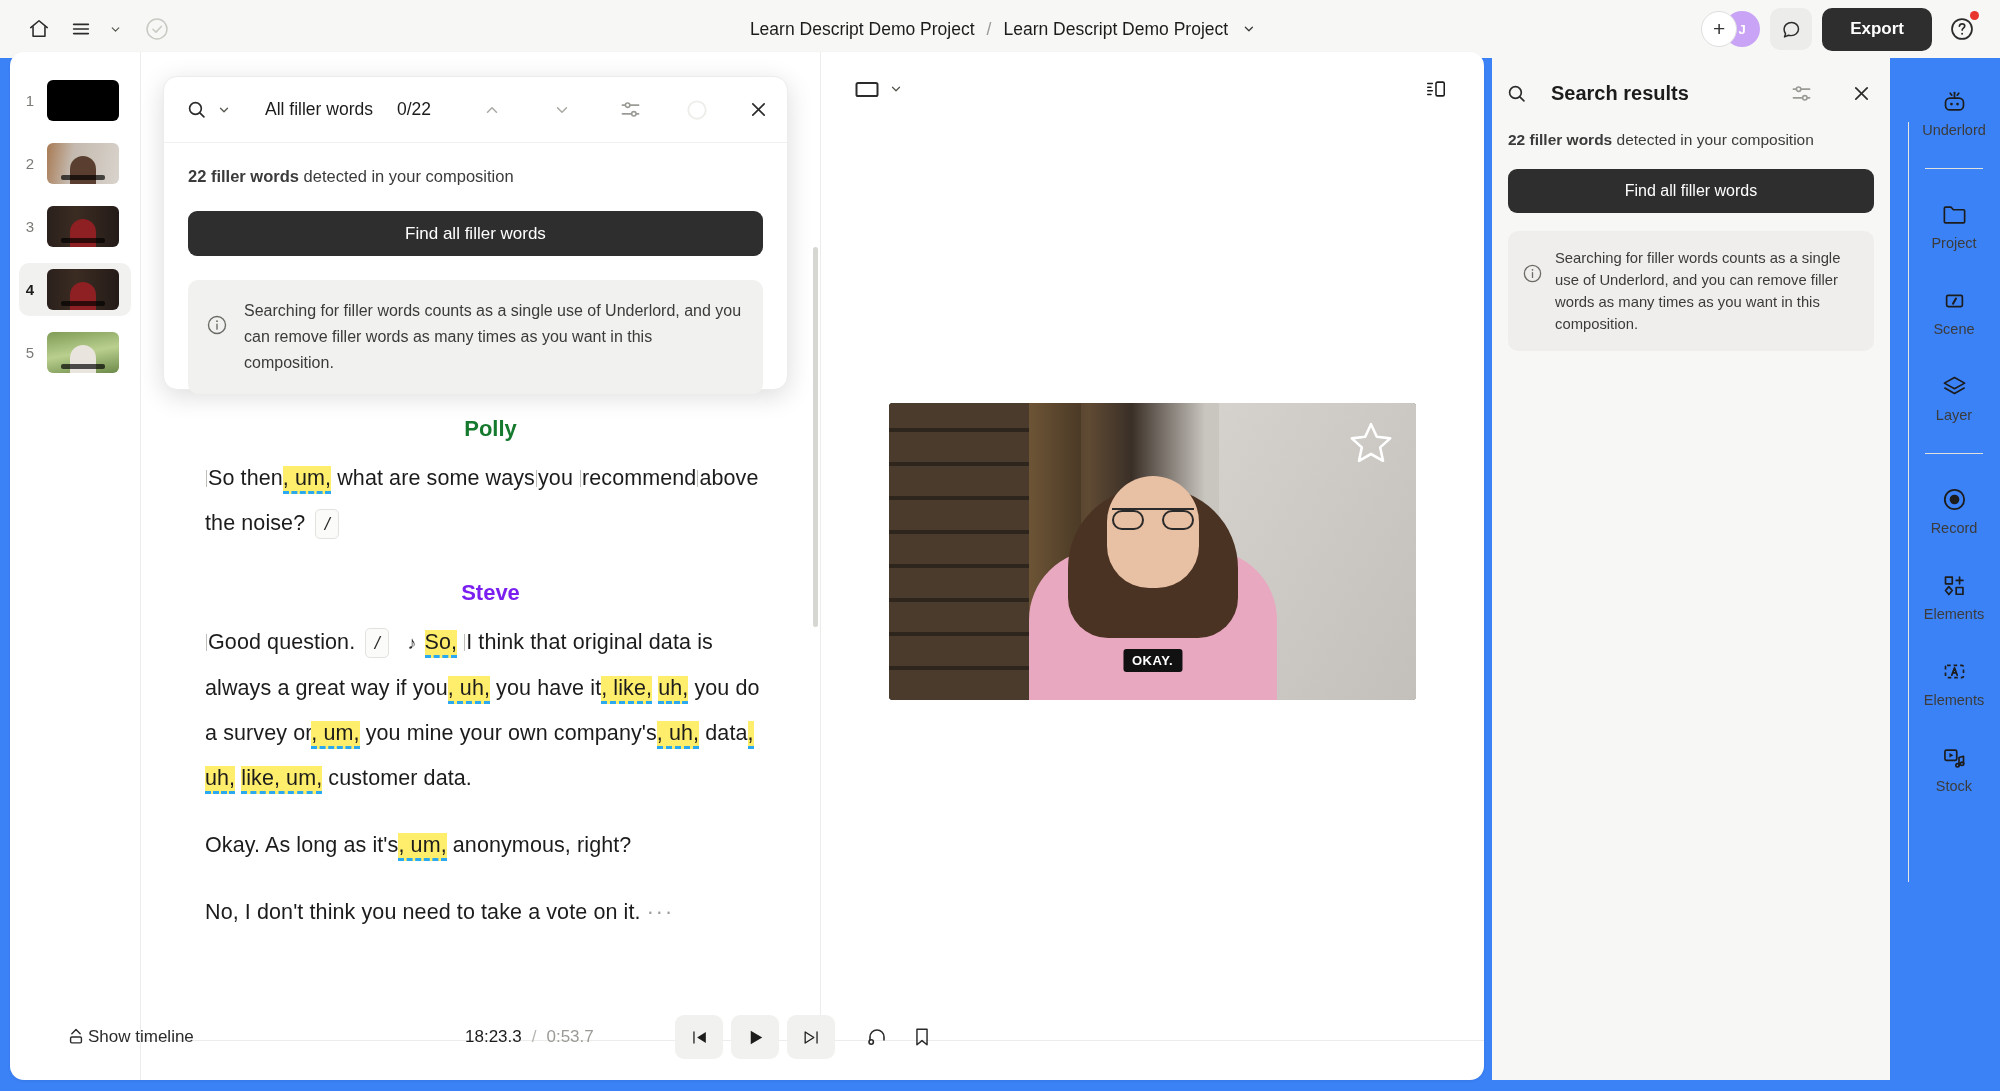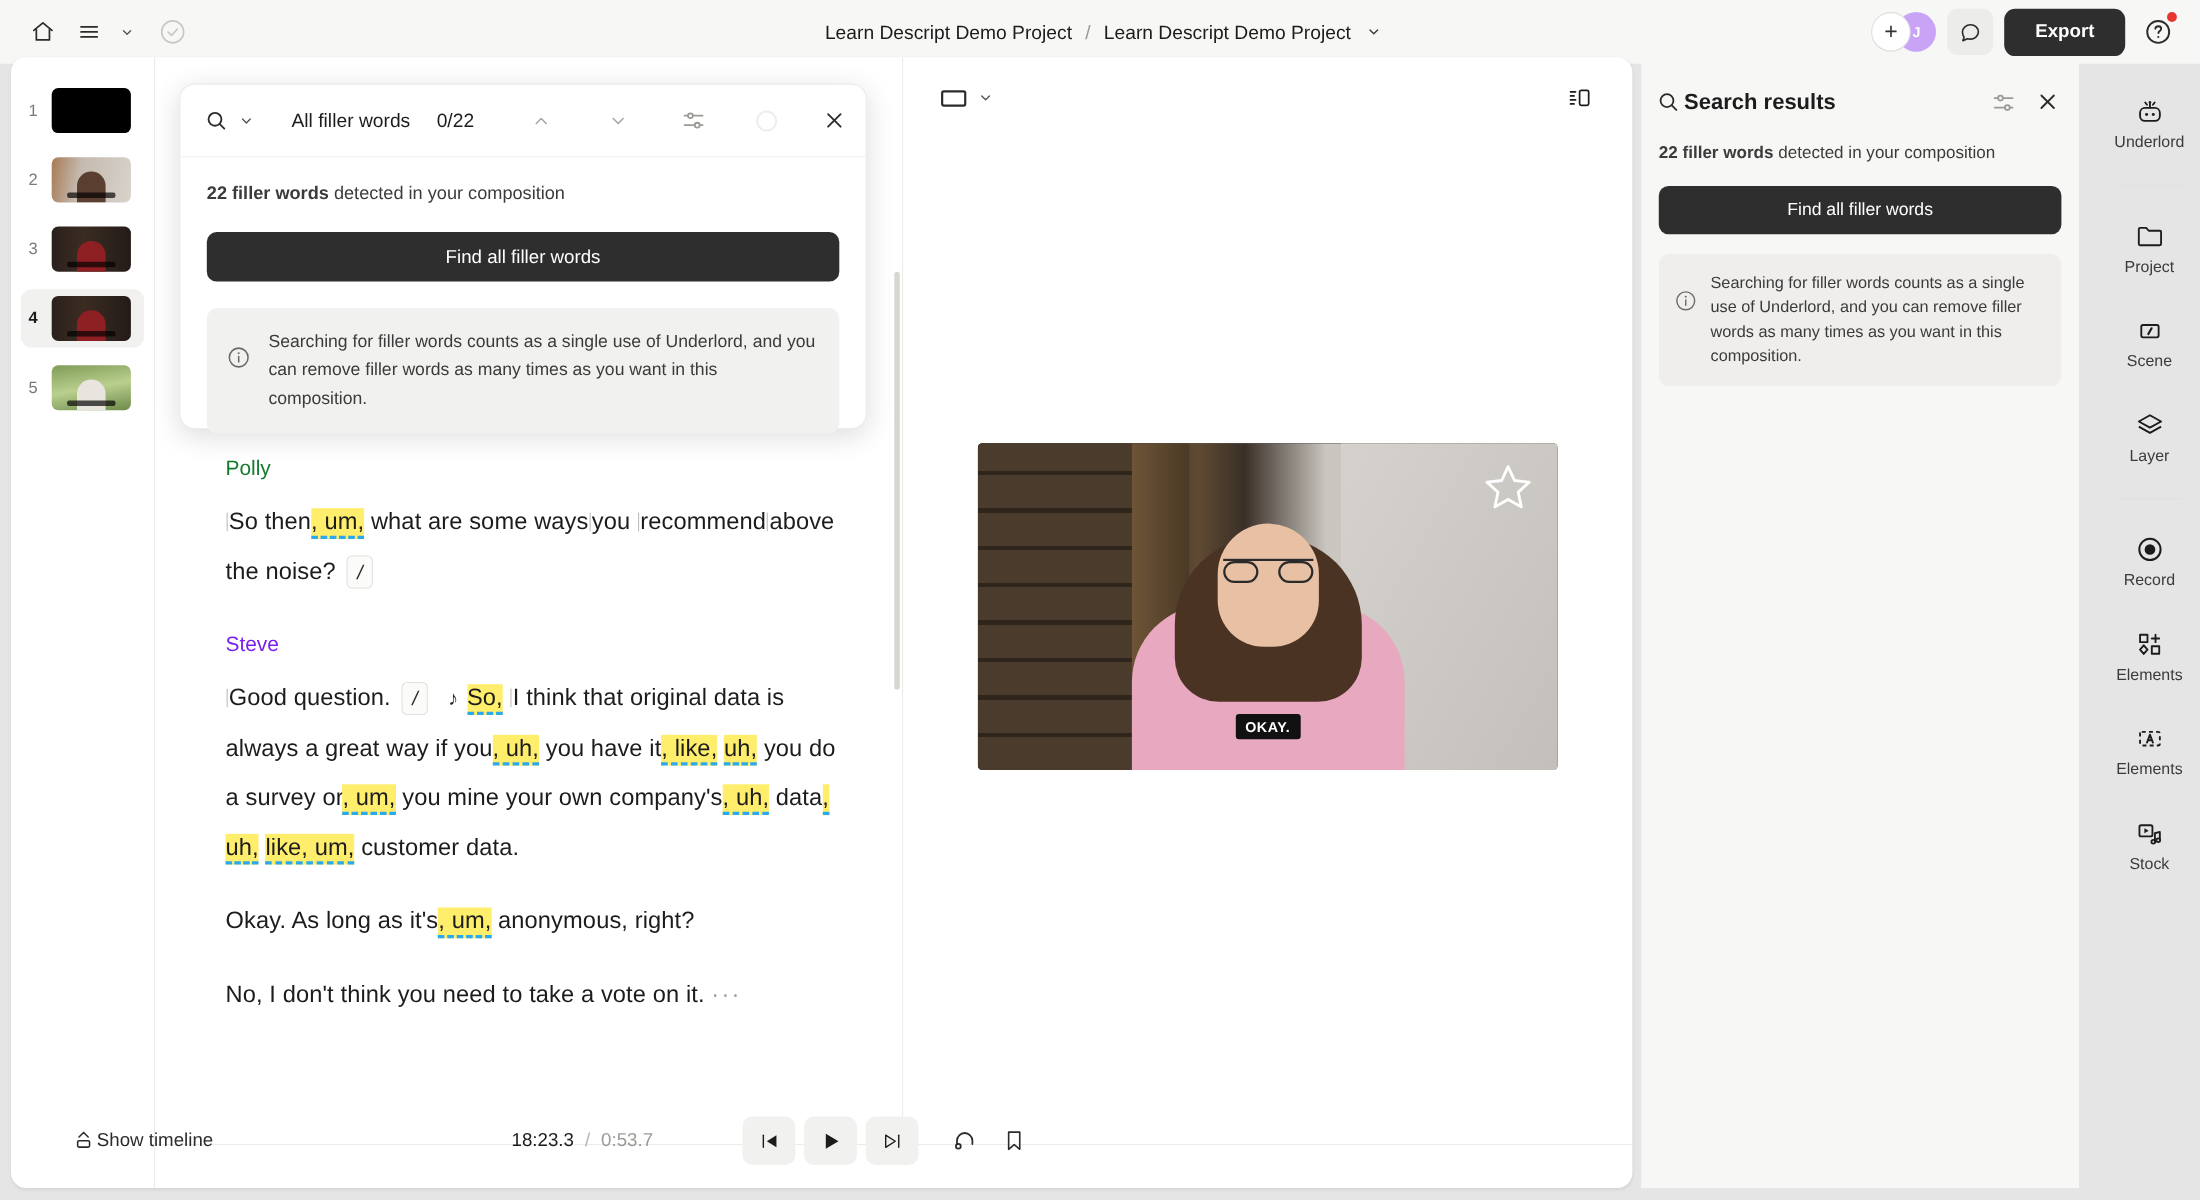--- a/index.html
+++ b/index.html
@@ -3,21 +3,21 @@
 <meta charset="utf-8">
 <style>
   * { box-sizing: border-box; margin: 0; padding: 0; }
   html, body {
     width: 2000px; height: 1091px;
     background: #f7f7f6;
     font-family: "Liberation Sans", sans-serif;
     overflow: hidden;
     -webkit-font-smoothing: antialiased;
   }
-  .app { position: relative; width: 2000px; height: 1091px; background:#e5e5e5; }
+  .app { position: relative; width: 2000px; height: 1091px; background:#3b82f6; }
 
   
   .header {
     position: absolute; top: 0; left: 0; width: 2000px; height: 58px;
     display: flex; align-items: center; background: #f7f7f6;
   }
   .hdr-left { display: flex; align-items: center; gap: 4px; padding-left: 20px; }
   .icon-btn {
     width: 38px; height: 38px; border-radius: 8px;
     display: flex; align-items: center; justify-content: center;
@@ -128,21 +128,21 @@
   .scrollbar {
     position: absolute; left: 803px; top: 195px; width: 5px; height: 380px;
     background: #d6d6d2; border-radius: 3px; cursor: pointer;
   }
   .scene-chip {
     display: inline-flex; align-items: center; justify-content: center;
     width: 24px; height: 30px; border: 1px solid #e2e2de; border-radius: 5px;
     background: #fbfbfa; font-style: italic; font-size: 18px; color: #2b2b2b;
     vertical-align: middle; margin: 0 4px; cursor: pointer;
   }
-  .speaker { font-size: 19px; font-weight: normal; margin: 34px 0 14px 0; cursor: pointer; }
+  .speaker { font-size: 22px; font-weight: bold; margin: 34px 0 14px 0; cursor: pointer; text-align: center; }
   .sp-polly { color: #167a2e; }
   .sp-steve { color: #7a1ff0; }
   .para {
     font-size: 21.5px; line-height: 45px; color: #1c1c1c;
     letter-spacing: 0.1px; margin-bottom: 22px;
   }
   .wb { display:inline-block; width:1px; height:17px; background:#bdbdba;
         vertical-align: -2px; margin: 0 1px; }
   .hl {
     background: #ffee6b; border-bottom: 3px dashed #2aa8f0;
@@ -222,21 +222,21 @@
   .play-grp { position: absolute; left: 665px; display: flex; align-items: center; gap: 8px; }
   .pbtn { width: 48px; height: 44px; border-radius: 9px; background: #f1f1ef;
     display:flex; align-items:center; justify-content:center; cursor:pointer; }
   .extra-grp { position: absolute; left: 855px; display: flex; align-items: center; gap: 22px; }
 
   
   .results-panel {
     position: absolute; left: 1492px; top: 52px; width: 398px; height: 1028px;
     background: #f7f7f6;
   }
-  .rp-head { display: flex; align-items: flex-start; gap: 4px; padding: 30px 18px 0 14px; }
+  .rp-head { display: flex; align-items: center; gap: 24px; padding: 30px 18px 0 14px; }
   .rp-title { font-size: 20px; font-weight: bold; color: #1c1c1c; flex: 1; }
   .rp-sub { font-size: 15.5px; color: #3b3b3b; padding: 26px 18px 0 16px; }
   .rp-sub b { font-weight: bold; }
   .rp-btn {
     margin: 20px 16px 0 16px; background: #2e2e2e; color: #fff;
     height: 44px; border-radius: 9px; display: flex; align-items: center;
     justify-content: center; font-size: 16px; cursor: pointer;
   }
   .rp-note {
     margin: 18px 16px 0 16px; background: #efeeec; border-radius: 10px;

